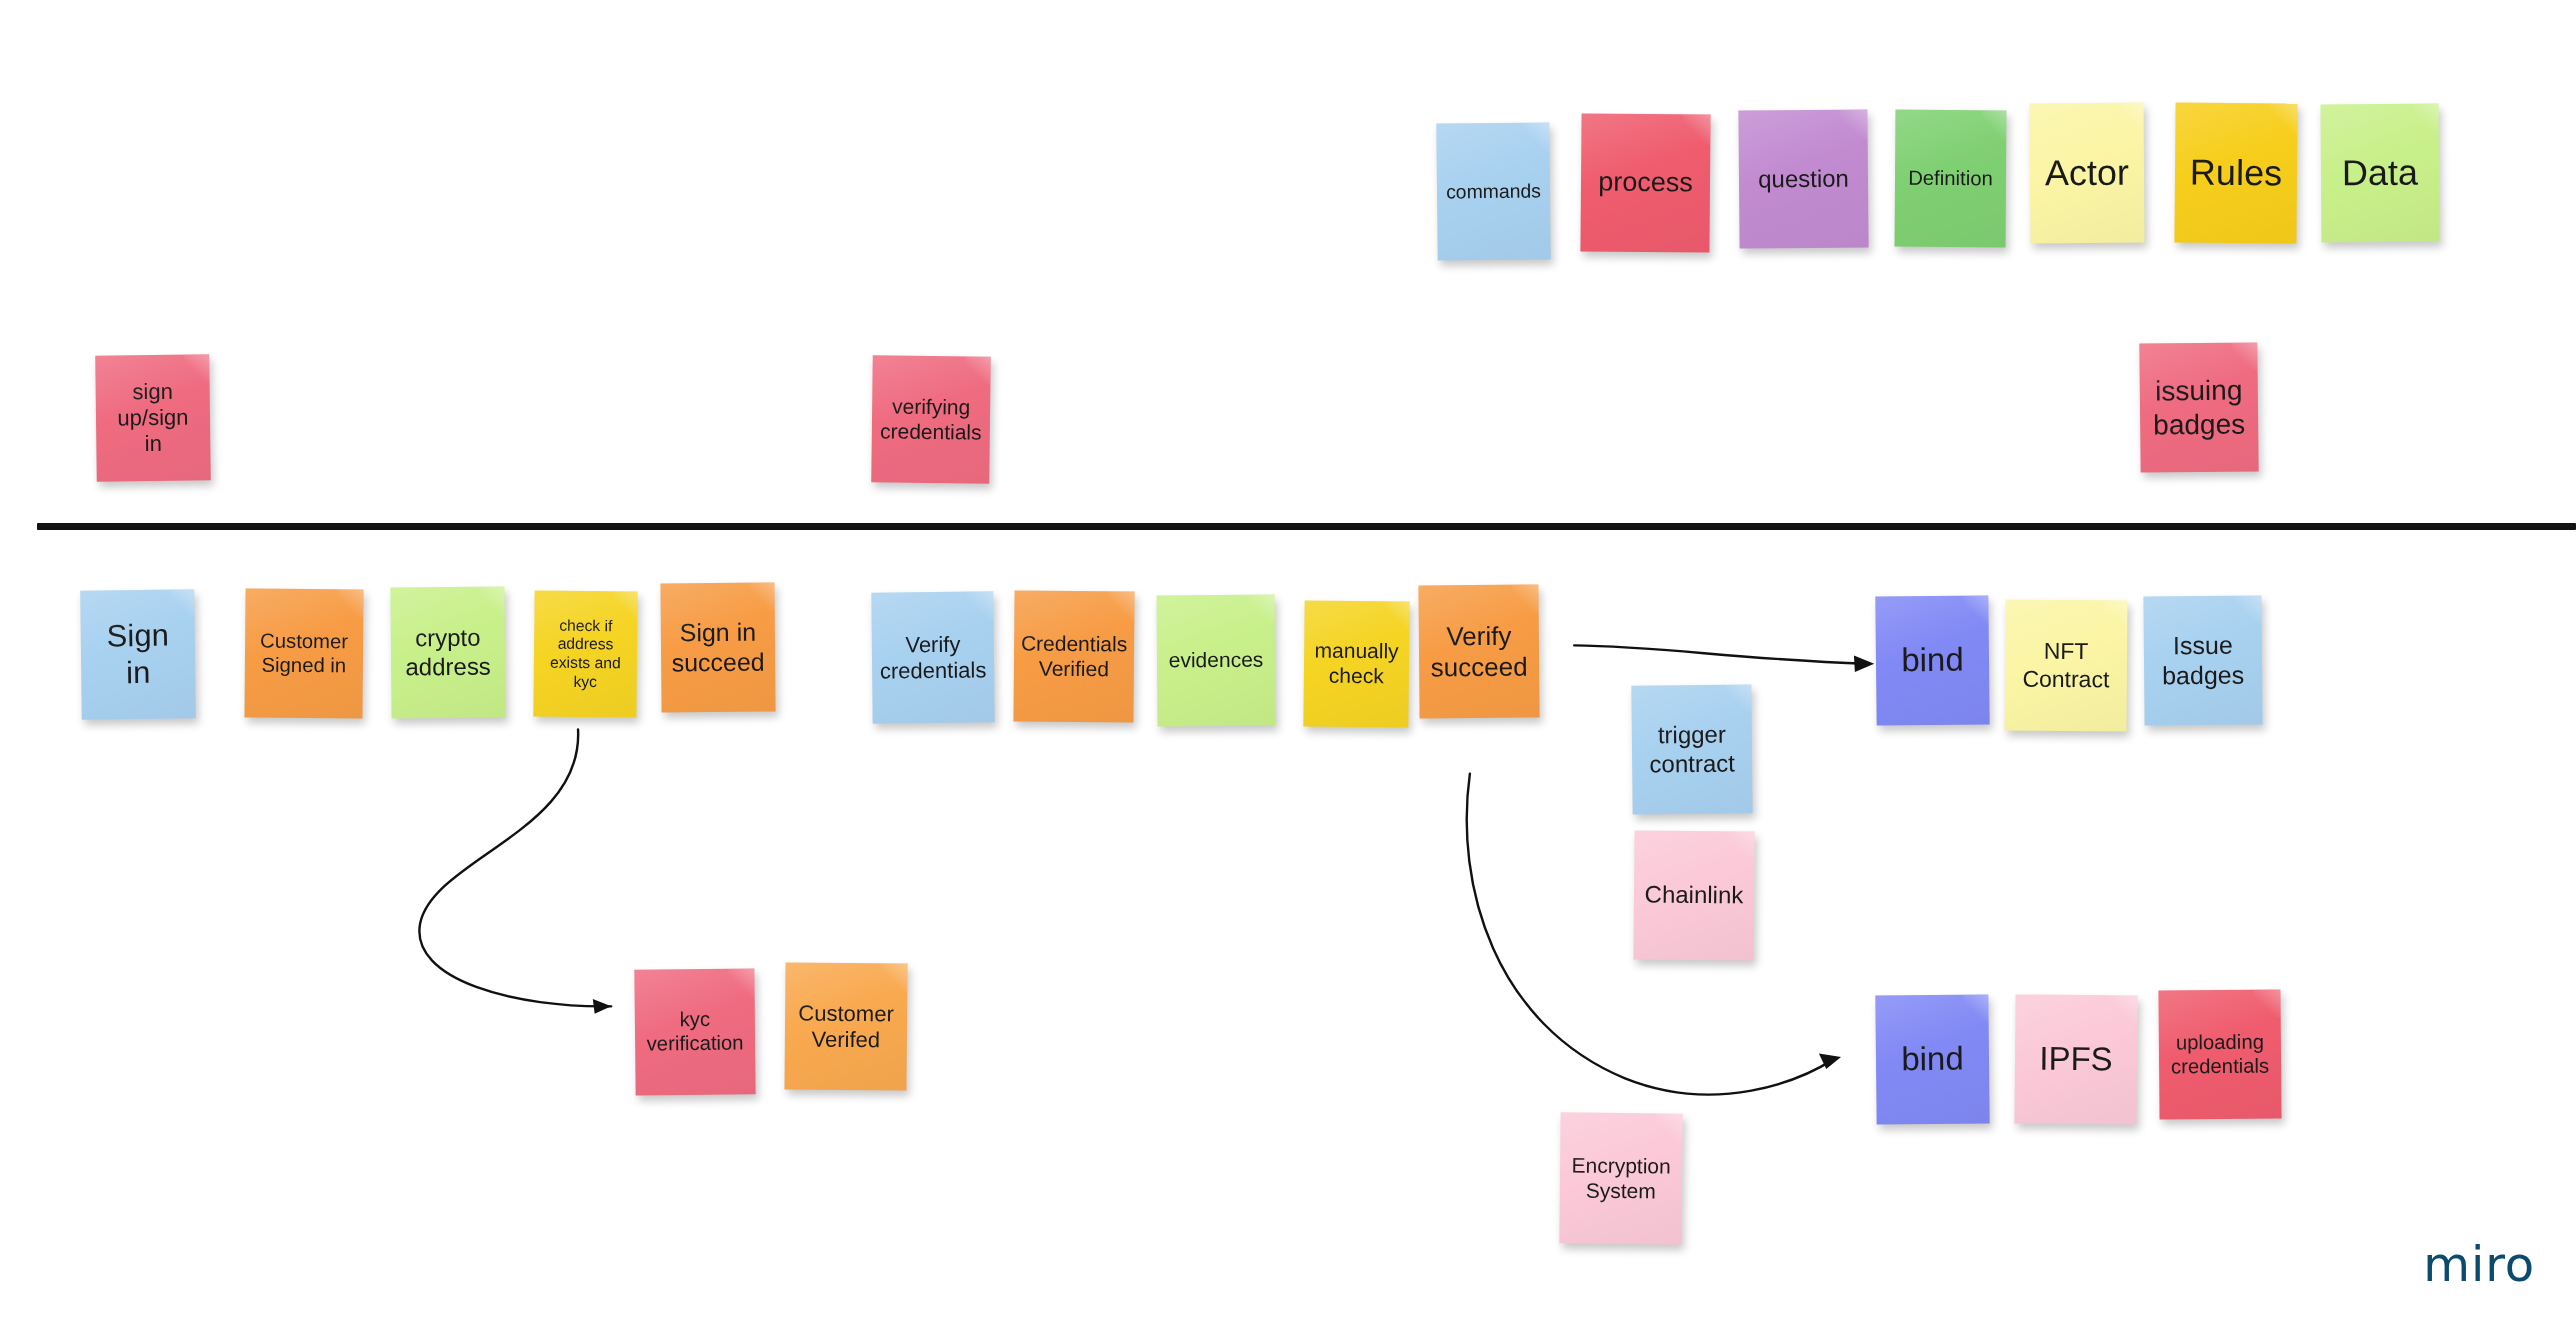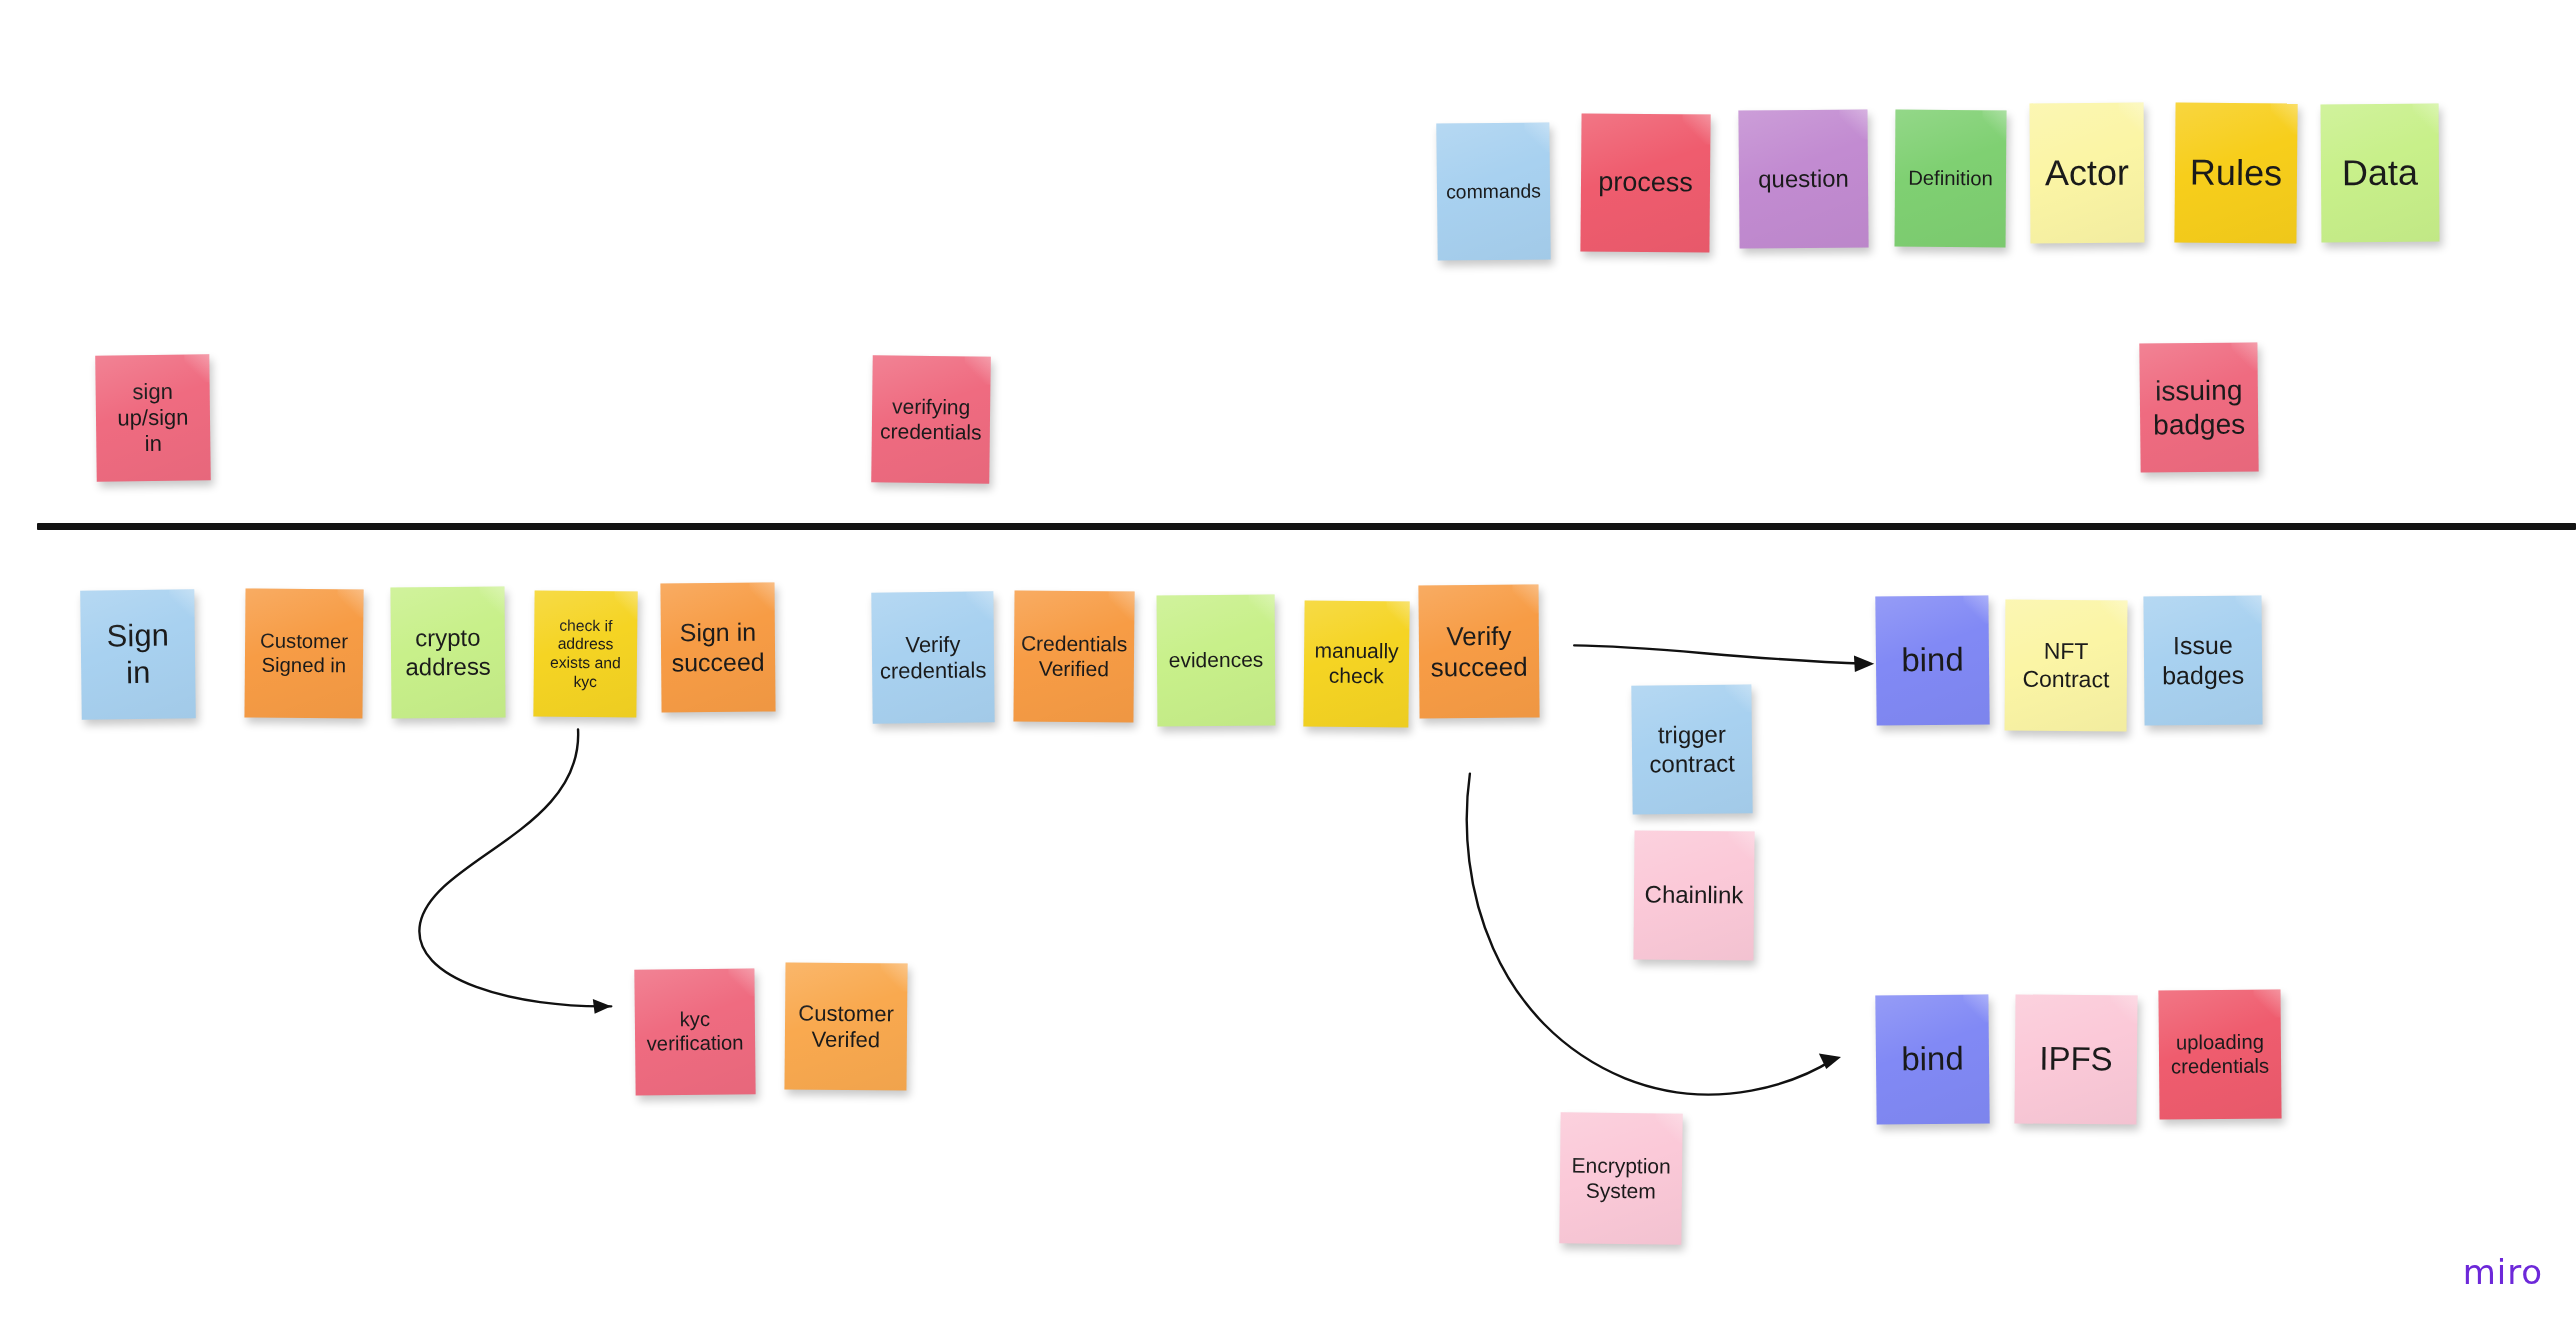--- a/index.html
+++ b/index.html
@@ -70,25 +70,25 @@
     position: absolute;
     left: 0; top: 0;
     width: 2576px;
     height: 1323px;
     pointer-events: none;
   }
 
   
   #miro-watermark {
     position: absolute;
-    right: 33px;
+    right: 41px;
     bottom: 31px;
-    font-size: 34px;
+    font-size: 48px;
     letter-spacing: 0.9px;
-    color: #6d28d9;
+    color: #0c4a6e;
     font-family: "DejaVu Sans", sans-serif;
     font-weight: 400;
     user-select: none;
   }
 </style>
 </head>
 <body>
 
 <div id="board">
 

